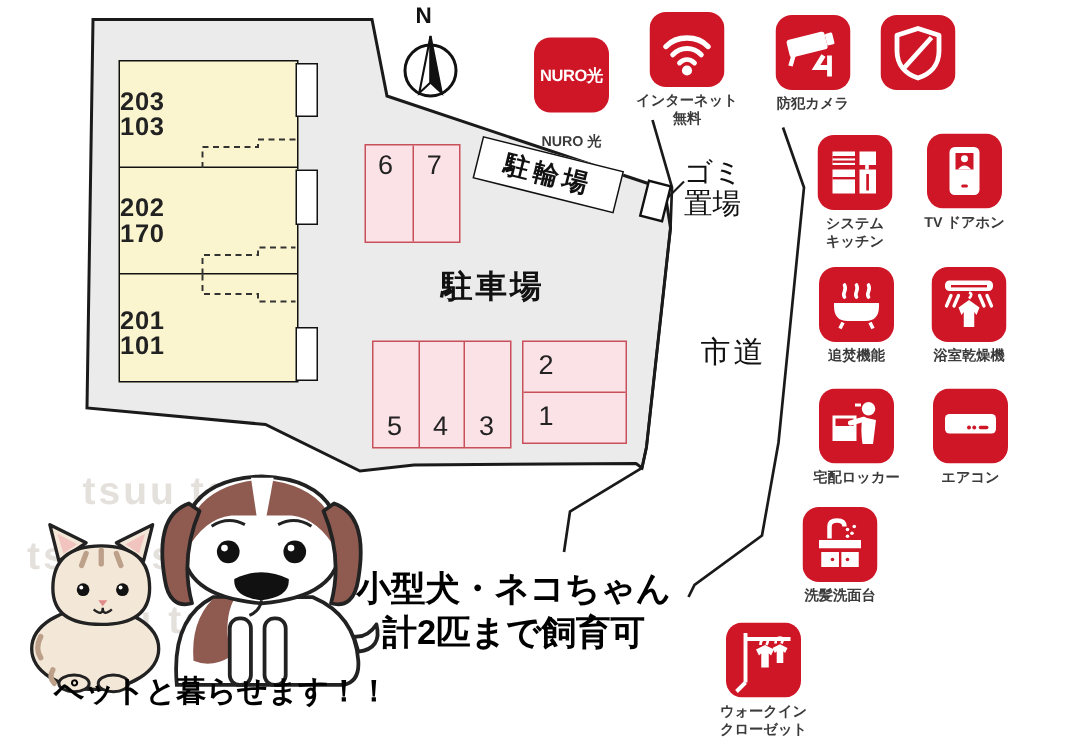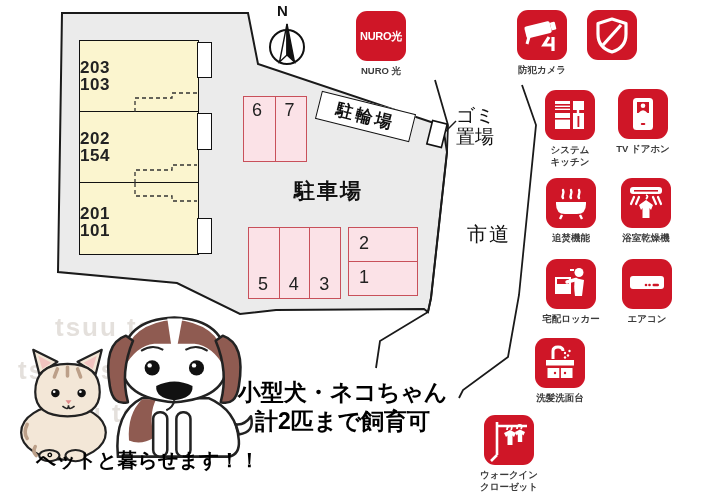--- a/index.html
+++ b/index.html
@@ -25,21 +25,21 @@
   .lbl{position:absolute;z-index:4;color:#111;}
   .bike{position:absolute;left:317px;top:102px;width:97px;height:29px;z-index:3;
         background:#fff;border:1.6px solid #111;transform:rotate(14deg);
         display:flex;align-items:center;justify-content:center;
         font-size:17px;font-weight:700;letter-spacing:3px;color:#111;box-sizing:border-box;}
   .pre{white-space:pre-line;}
   
   .amenity{position:absolute;width:96px;z-index:4;text-align:center;}
   .aicon{width:50px;height:50px;margin:0 auto;}
   .alabel{margin-top:4px;font-size:9.5px;line-height:1.3;font-weight:700;color:#3b3b3b;white-space:pre-line;}
-  .nurobox{width:50px;height:50px;margin:0 auto;background:#cf1627;border-radius:11px;
+  .nurobox{width:50px;height:50px;margin:14px auto;background:#cf1627;border-radius:11px;
            display:flex;align-items:center;justify-content:center;
            color:#fff;font-weight:800;font-size:11px;letter-spacing:-.3px;}
   
   #compass-n{position:absolute;left:277px;top:2px;z-index:4;font-size:15px;font-weight:700;color:#111;}
   
   #pet-headline{position:absolute;left:235px;top:378px;width:215px;z-index:5;
                 text-align:center;font-weight:800;color:#000;font-size:23px;line-height:1.28;}
   #pet-banner{position:absolute;left:35px;top:447px;width:225px;z-index:5;
               text-align:center;font-weight:800;color:#000;font-size:20px;}
   .wm{position:absolute;z-index:1;color:rgba(165,152,140,.30);font-weight:800;font-size:26px;letter-spacing:2px;}
@@ -64,21 +64,21 @@
     <polygon points="21,4 28.5,42 21,35" fill="#111" stroke="#111" stroke-width="1.4"></polygon>
   </svg>
 
   <div class="building">
     <div class="unit" style="height:70px">
       <span class="u-label">203
 103</span>
     </div>
     <div class="unit" style="height:71px">
       <span class="u-label">202
-154</span>
+170</span>
     </div>
     <div class="unit" style="height:70px">
       <span class="u-label" style="padding-top:8px">201
 101</span>
     </div>
   </div>
   <div class="tab" style="left:197px;top:42px;height:36px"></div>
   <div class="tab" style="left:197px;top:113px;height:37px"></div>
   <div class="tab" style="left:197px;top:218px;height:36px"></div>
 
@@ -120,20 +120,31 @@
   <div class="bike">駐輪場</div>
   <div class="lbl pre" style="left:456px;top:106px;font-size:19px;font-weight:500;line-height:1.1">ゴミ
 置場</div>
   <div class="lbl" style="left:467px;top:221px;font-size:20px;font-weight:500;letter-spacing:2px">市道</div>
 
   <div class="amenity" style="left:333px;top:11px">
     <div class="nurobox">
       <span>NURO光</span>
       </div>
     <div class="alabel">NURO 光</div>
+  </div>
+  <div class="amenity" style="left:410px;top:8px">
+    <svg class="aicon" viewBox="0 0 50 50">
+      <rect width="50" height="50" rx="11" fill="#cf1627"></rect>
+      <path d="M11,23 C18,15.5 32,15.5 39,23" fill="none" stroke="#fff" stroke-width="3.6" stroke-linecap="round"></path>
+      <path d="M15.5,28.5 C21,23 29,23 34.5,28.5" fill="none" stroke="#fff" stroke-width="3.4" stroke-linecap="round"></path>
+      <path d="M20,34 C23,31 27,31 30,34" fill="none" stroke="#fff" stroke-width="3.2" stroke-linecap="round"></path>
+      <circle cx="25" cy="39" r="3.4" fill="#fff"></circle>
+    </svg>
+    <div class="alabel">インターネット
+無料</div>
   </div>
   <div class="amenity" style="left:494px;top:10px">
     <svg class="aicon" viewBox="0 0 50 50">
       <rect width="50" height="50" rx="11" fill="#cf1627"></rect>
       <g transform="rotate(-14 24 19)">
         <rect x="8" y="13" width="26" height="12" rx="2" fill="#fff"></rect>
         <rect x="34" y="15" width="5" height="8" rx="1" fill="#fff"></rect>
       </g>
       <path d="M36,27 V41 M36,35 H27 L32,27" fill="none" stroke="#fff" stroke-width="3.2"></path>
       <path d="M12,27 l-2,7" stroke="#fff" stroke-width="3"></path>

